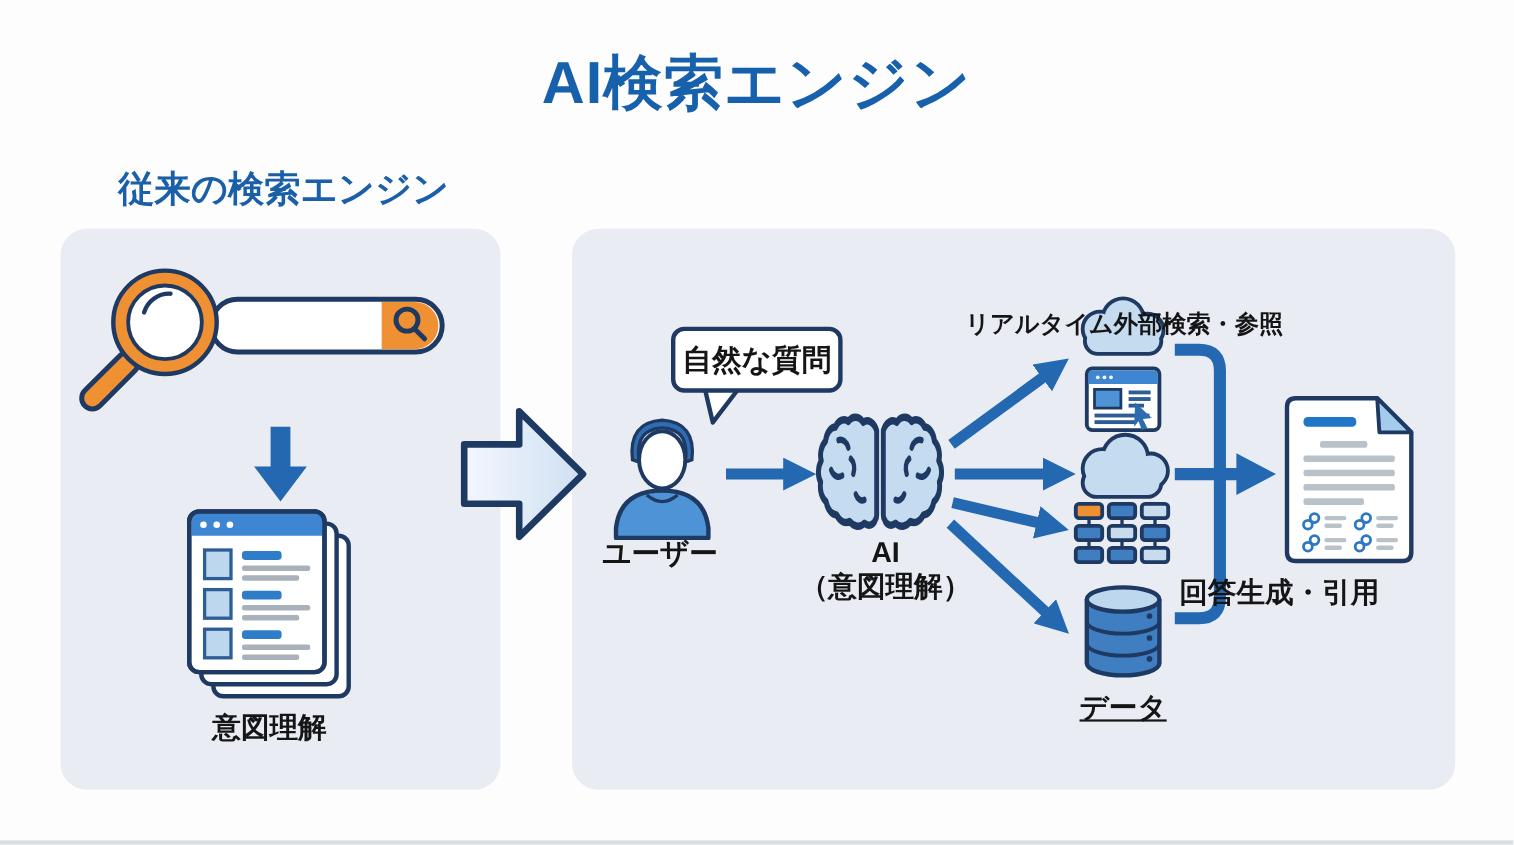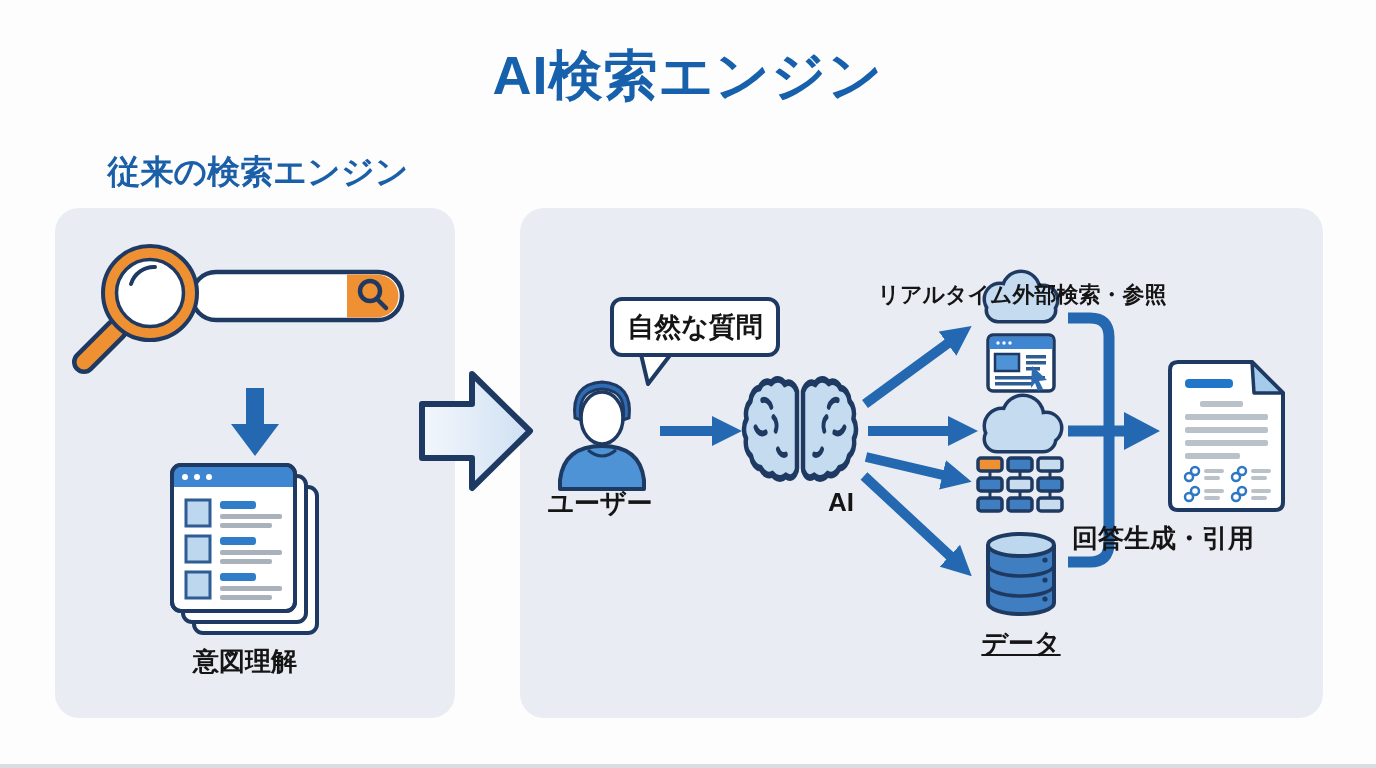--- a/index.html
+++ b/index.html
@@ -19,21 +19,21 @@
     position:absolute;transform:translateX(-50%);
     white-space:nowrap;font-weight:bold;color:#151515;text-align:center;
   }
   .title{font-size:54px;color:#1660ac;top:40px;left:688px;letter-spacing:1px;}
   .heading{font-size:33px;color:#1a5fa8;top:150px;}
   .heading-left{left:258px;}
   .heading-right{left:965px;}
   .label{font-size:26px;}
   .caption{font-size:22px;top:233px;left:1022px;margin-top:47px;}
   .bubble{
-    position:absolute;left:610px;top:297px;width:170px;height:60px;
+    position:absolute;left:610px;top:297px;width:156px;height:60px;
     box-sizing:border-box;background:#ffffff;border:4px solid #1e3a63;
     border-radius:12px;display:flex;align-items:center;justify-content:center;
     font-size:27px;font-weight:bold;color:#151515;white-space:nowrap;
   }
   .bottom-strip{position:absolute;left:0;bottom:0;width:1376px;height:4px;background:#d9dee3;}
 </style>
 </head>
 <body>
 
 <div class="stage">
@@ -257,18 +257,19 @@
 
   <div class="txt label" style="left:245px;top:644px;">意図理解</div>
 
   <div class="txt caption">リアルタイム外部検索・参照</div>
 
   <div class="bubble">
     <span>自然な質問</span>
   </div>
 
   <div class="txt label" style="left:600px;top:486px;text-align:center;">ユーザー</div>
-  <div class="txt label" style="left:805px;top:487px;margin-left:36px;">AI</div>
+  <div class="txt label" style="left:805px;top:487px;">AI</div>
+  <div class="txt label" style="left:805px;top:516px;">（意図理解）</div>
   <div class="txt label" style="left:1021px;top:626px;text-decoration:underline;">データ</div>
   <div class="txt label" style="left:1163px;top:521px;">回答生成・引用</div>
 
   <div class="bottom-strip"></div>
 </div>
 
 </body></html>

